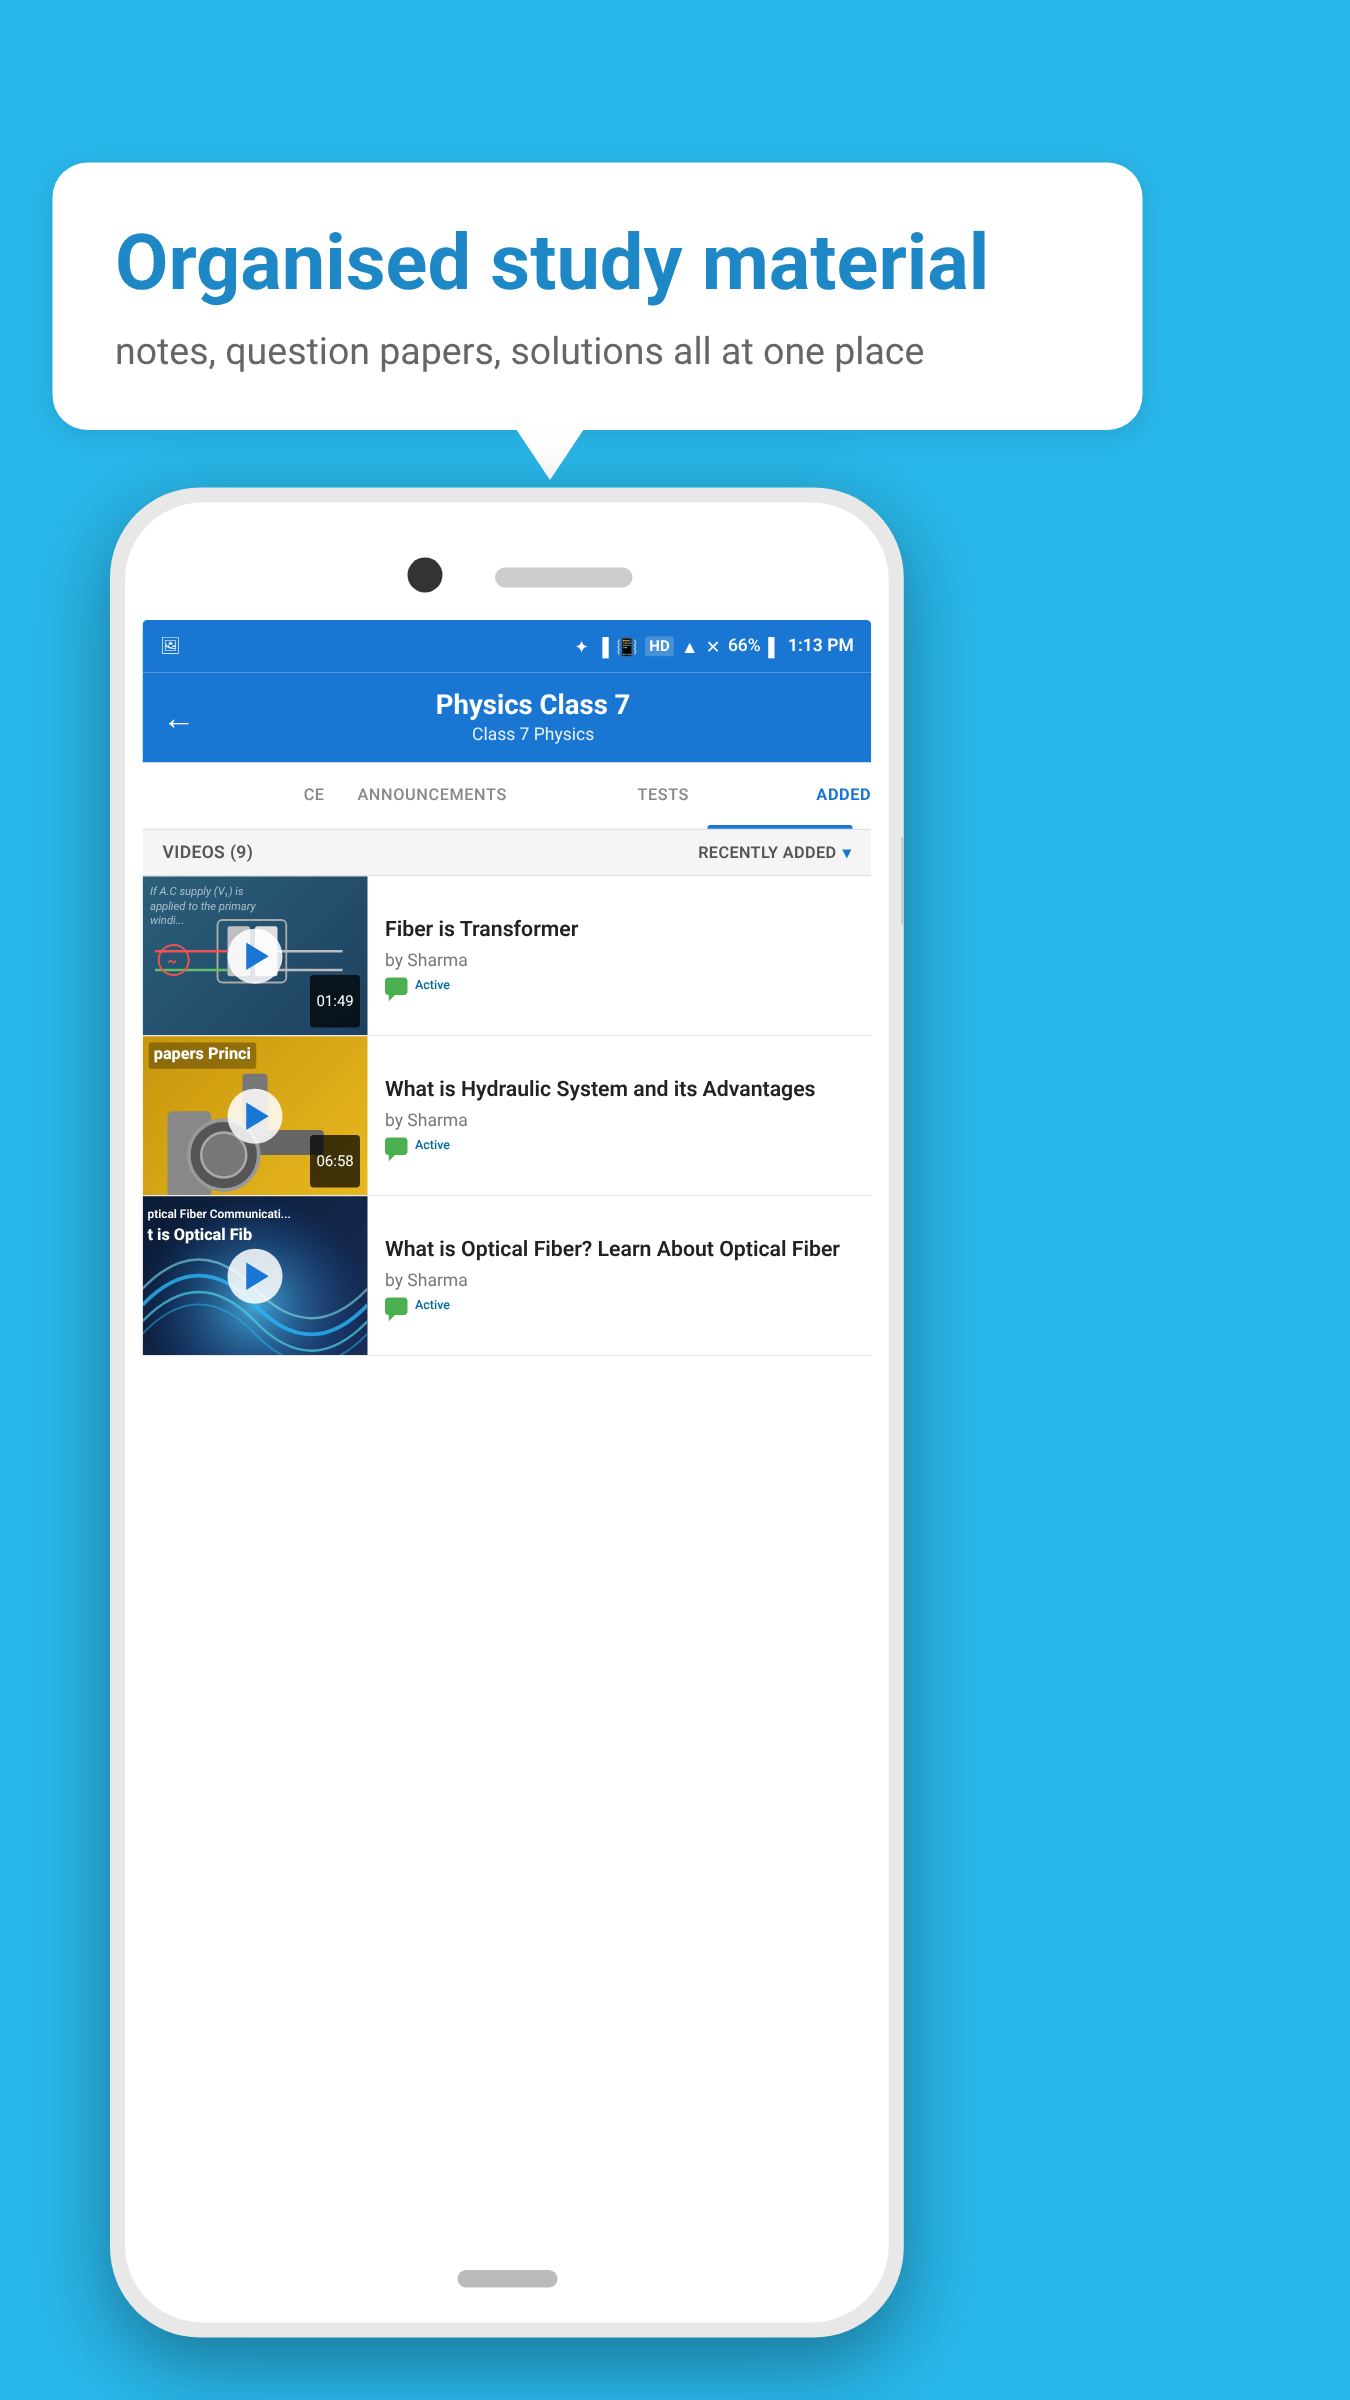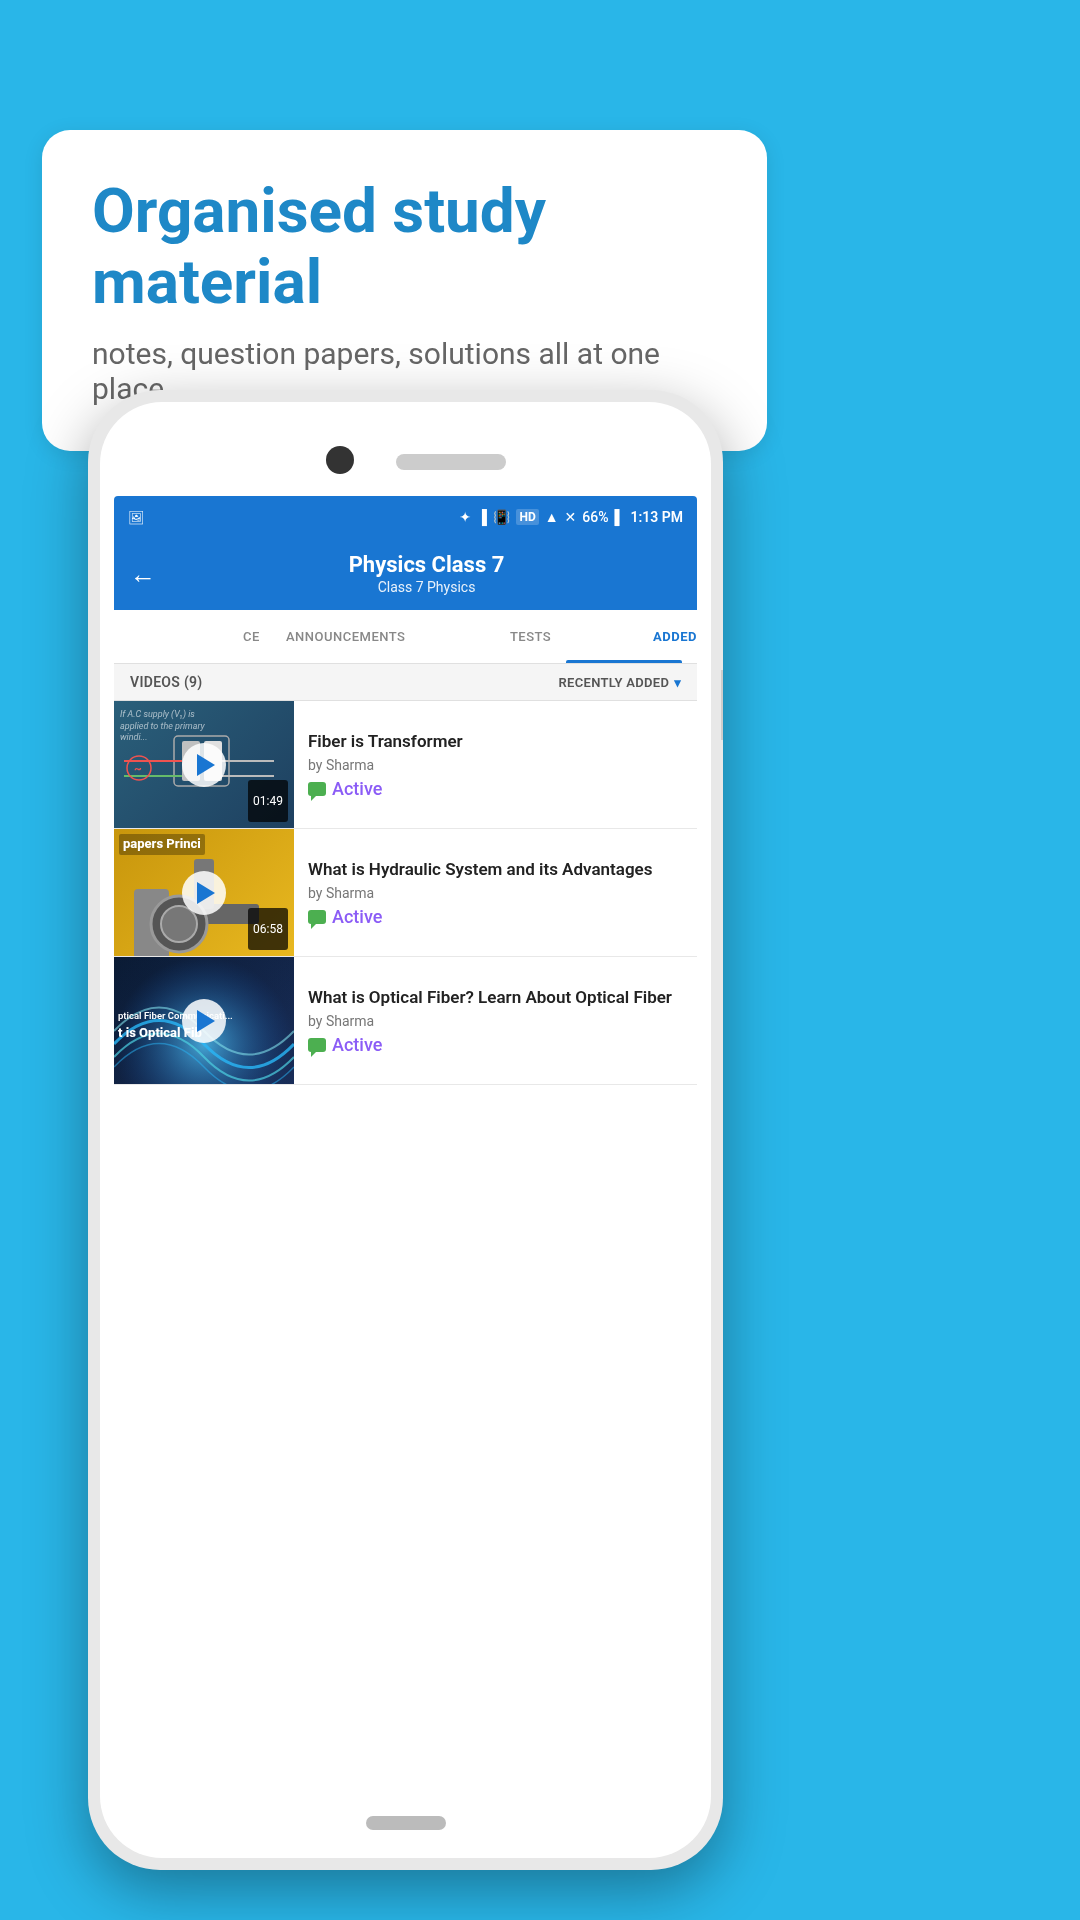--- a/index.html
+++ b/index.html
@@ -10,21 +10,21 @@
       font-family: 'Roboto', Arial, sans-serif;
       overflow: hidden;
       position: relative;
     }
 
     
     .speech-bubble {
       position: absolute;
       top: 130px;
       left: 42px;
-      width: 725px;
+      width: 872px;
       background: white;
       border-radius: 28px;
       padding: 45px 61px 45px 50px;
       box-shadow: 0 4px 20px rgba(0,0,0,0.1);
     }
     .speech-bubble::after {
       content: '';
       position: absolute;
       bottom: -40px;
       left: 370px;
@@ -299,22 +299,22 @@
       line-height: 1.3;
     }
     .video-author {
       font-size: 14px;
       color: #777;
     }
     .video-status {
       display: flex;
       align-items: center;
       gap: 6px;
-      color: #8b5cf6;
-      font-size: 18px;
+      color: #0369a1;
+      font-size: 10px;
       font-weight: 500;
     }
     .chat-icon {
       width: 18px;
       height: 14px;
       background: #4caf50;
       border-radius: 3px;
       position: relative;
       display: inline-block;
     }
@@ -486,21 +486,21 @@
                   <stop offset="0%" stop-color="#4fc3f7" stop-opacity="0.8"></stop>
                   <stop offset="100%" stop-color="#0d47a1" stop-opacity="0.1"></stop>
                 </radialGradient>
               </defs>
               <rect width="180" height="175" fill="url(#glow)"></rect>
               <path d="M0,87 Q45,40 90,87 Q135,134 180,87" fill="none" stroke="#29b6f6" stroke-width="3" opacity="0.8"></path>
               <path d="M0,100 Q45,53 90,100 Q135,147 180,100" fill="none" stroke="#4dd0e1" stroke-width="2" opacity="0.7"></path>
               <path d="M0,74 Q45,27 90,74 Q135,121 180,74" fill="none" stroke="#80deea" stroke-width="2" opacity="0.6"></path>
               <path d="M0,110 Q45,63 90,110 Q135,157 180,110" fill="none" stroke="#29b6f6" stroke-width="1.5" opacity="0.5"></path>
             </svg>
-            <div style="position:absolute;top:8px;left:4px;z-index:2;color:white;font-size:9.5px;font-weight:600;line-height:1.4;margin-top:44px;">
+            <div style="position:absolute;top:8px;left:4px;z-index:2;color:white;font-size:9.5px;font-weight:600;line-height:1.4;">
               <div>ptical Fiber Communicati...</div>
               <div style="font-size:13px;font-weight:800;margin-top:2px;">t is Optical Fib</div>
             </div>
             <div class="play-btn">
               <div class="play-icon"></div>
             </div>
           </div>
           <div class="video-info">
             <div class="video-title">What is Optical Fiber? Learn About Optical Fiber</div>
             <div class="video-author">by Sharma</div>

